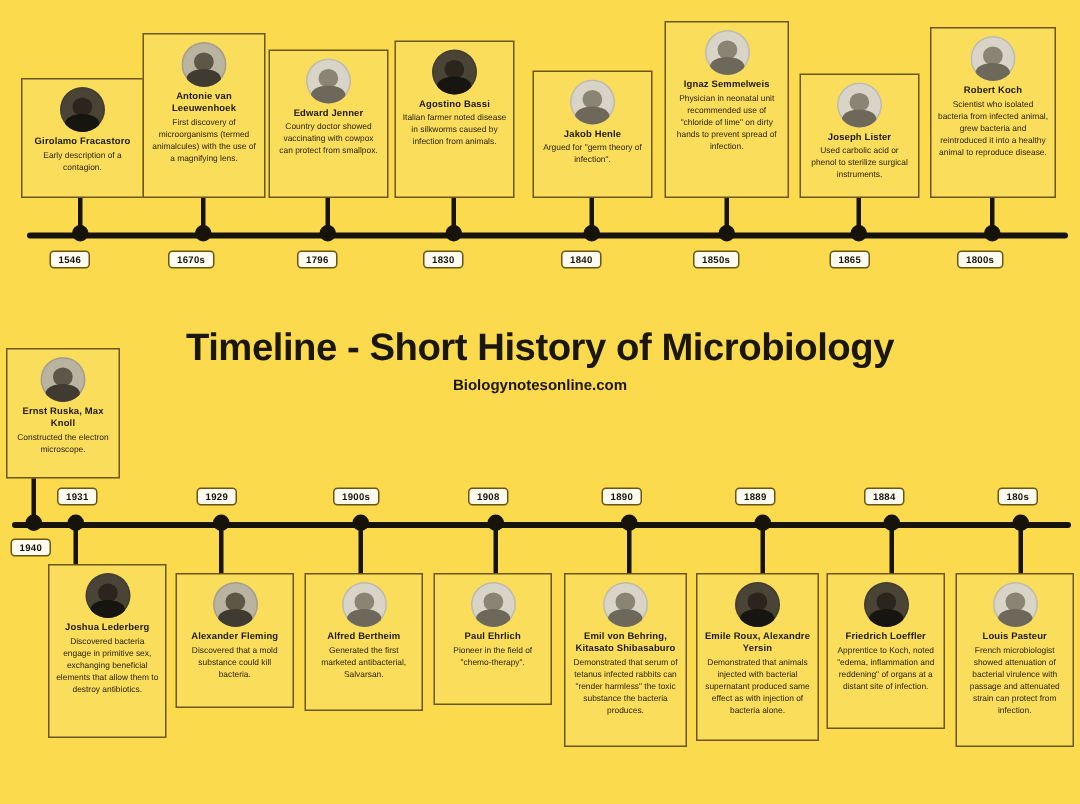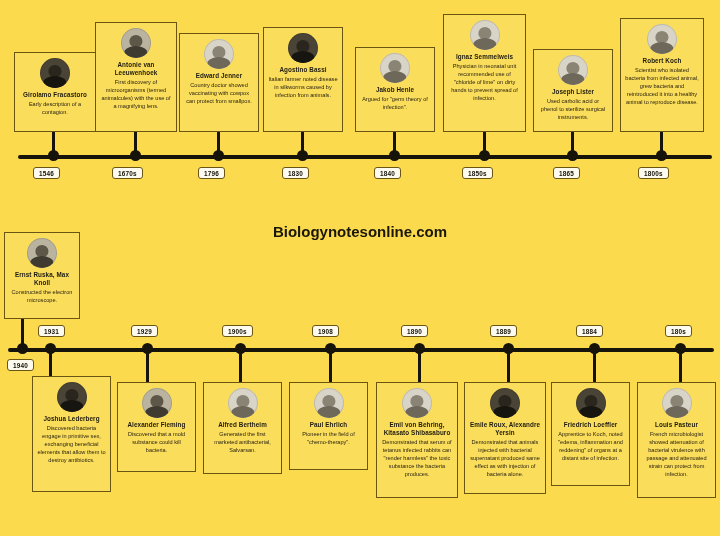--- a/index.html
+++ b/index.html
@@ -78,21 +78,21 @@
 
   
   .title-wrap{
     position:absolute;left:0;right:0;top:218px;text-align:center;
   }
   .title{
     font-size:25.5px;font-weight:bold;letter-spacing:-.3px;
     color:#1a1709;margin:0;
   }
   .subtitle{
-    font-size:15px;font-weight:bold;color:#1a1709;margin-top:5px;
+    font-size:10px;font-weight:bold;color:#1a1709;margin-top:5px;
   }
 </style>
 </head>
 <body>
 
 <div class="canvas">
 
   <div class="axis" style="left:18px;top:155px;width:694px;"></div>
 
   <div class="card" style="left:14px;top:52px;width:82px;height:80px;">
@@ -185,20 +185,21 @@
         <div class="p-body"></div>
     </div>
     <div class="c-name">Robert Koch</div>
     <div class="c-desc">Scientist who isolated bacteria from infected animal, grew bacteria and reintroduced it into a healthy animal to reproduce disease.</div>
   </div>
   <div class="stem" style="left:660px;top:132px;height:24px;"></div>
   <div class="node" style="left:656px;top:150px;"></div>
   <div class="datebox" style="left:638px;top:167px;">1800s</div>
 
   <div class="title-wrap">
+    <div class="title">Timeline - Short History of Microbiology</div>
     <div class="subtitle">Biologynotesonline.com</div>
   </div>
 
   <div class="axis" style="left:8px;top:348px;width:706px;"></div>
 
   <div class="card" style="left:4px;top:232px;width:76px;height:87px;">
     <div class="portrait">
       <div class="p-head"></div>
         <div class="p-body"></div>
     </div>

